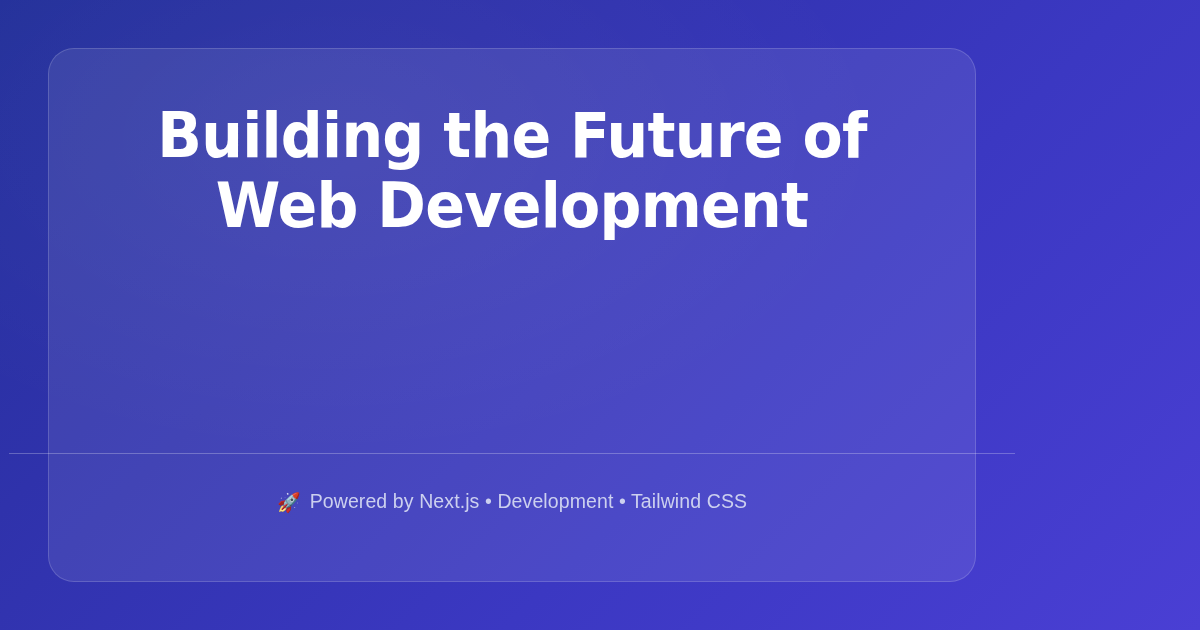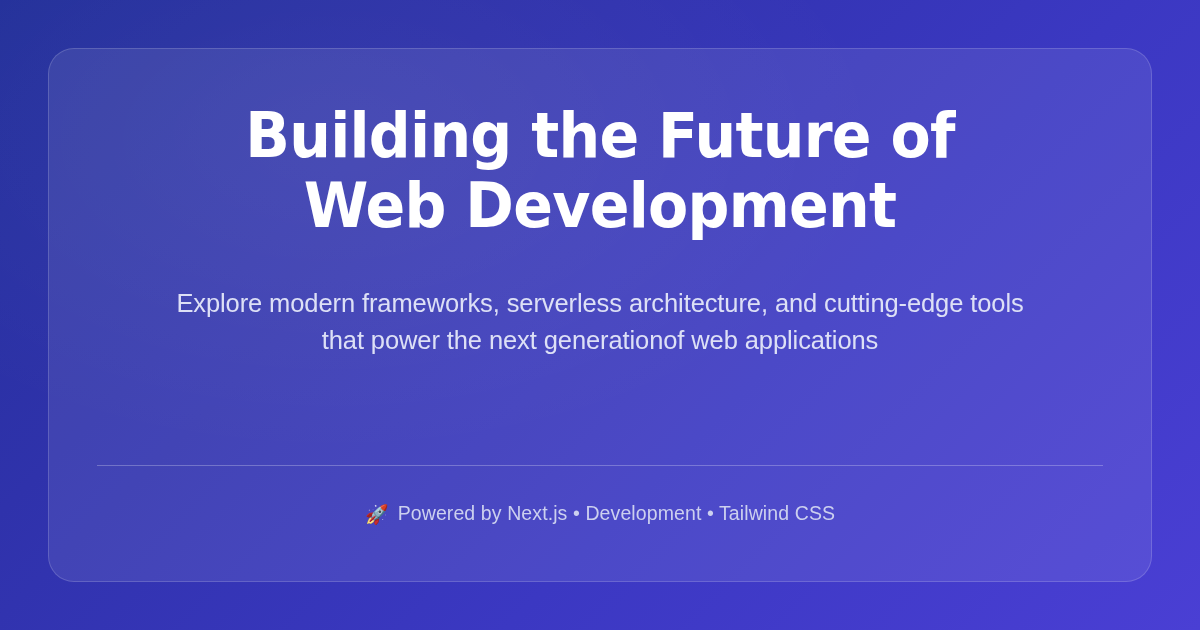--- a/index.html
+++ b/index.html
@@ -35,29 +35,29 @@
     background:
       radial-gradient(900px 520px at 28% 22%, rgba(255,255,255,0.045), rgba(255,255,255,0) 62%);
     pointer-events: none;
   }
 
   
   .card {
     position: absolute;
     left: 48px;
     top: 48px;
-    width: 1104px;
+    width: 928px;
     height: 534px;
     border-radius: 26px;
     background: rgba(255, 255, 255, 0.085);
     border: 1px solid rgba(255, 255, 255, 0.16);
     display: flex;
     flex-direction: column;
     align-items: center;
-    padding: 42px 56px 4px 56px;
+    padding: 42px 56px 16px 56px;
     z-index: 2;
   }
 
   
   .title {
     color: #ffffff;
     font-family: "DejaVu Sans", sans-serif;
     font-size: 63px;
     font-weight: 700;
     line-height: 70px;
@@ -116,21 +116,20 @@
 </style>
 </head>
 <body>
 
 <div class="og-canvas">
 
   <div class="card">
 
     <h1 class="title">Building the Future of Web Development</h1>
 
-    <p class="subtitle">Explore modern frameworks, serverless architecture, and cutting-edge tools that power the next generationof web applications</p>
 
     <div class="spacer"></div>
 
     <div class="divider"></div>
 
     <div class="footer">
       <span class="rocket-icon">🚀</span>
       <span>Powered by Next.js • Development • Tailwind CSS</span>
     </div>
 

